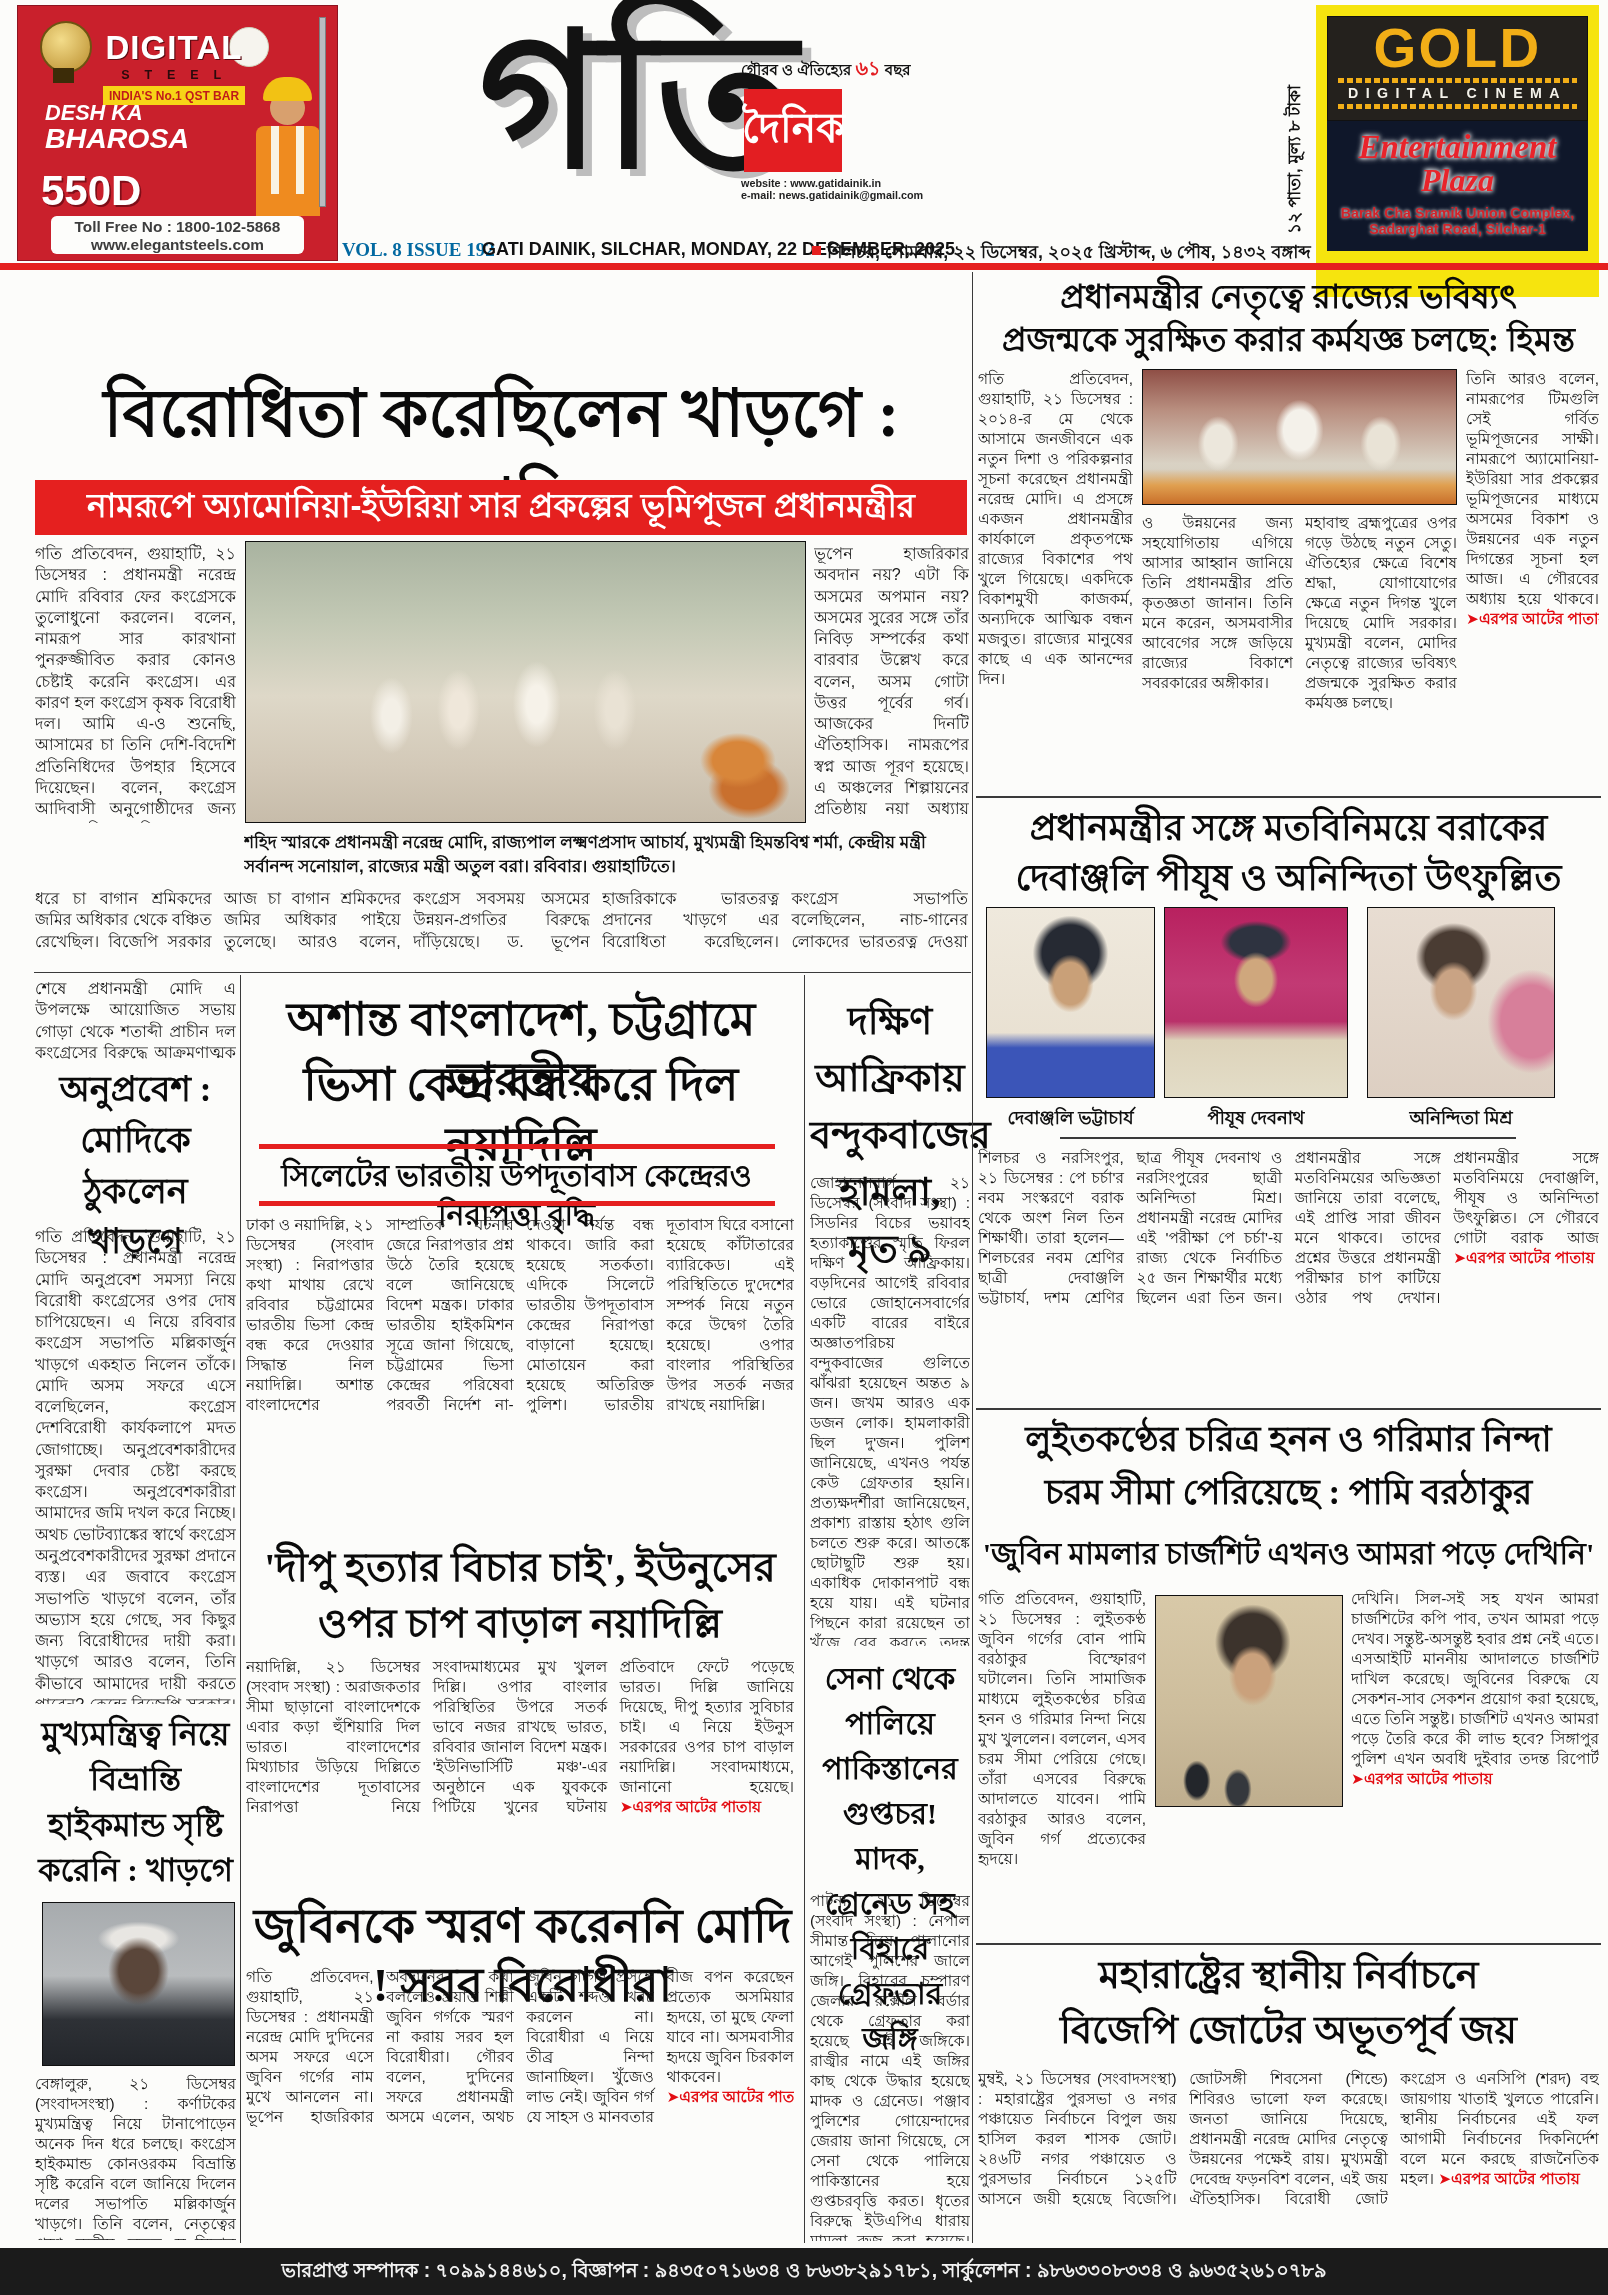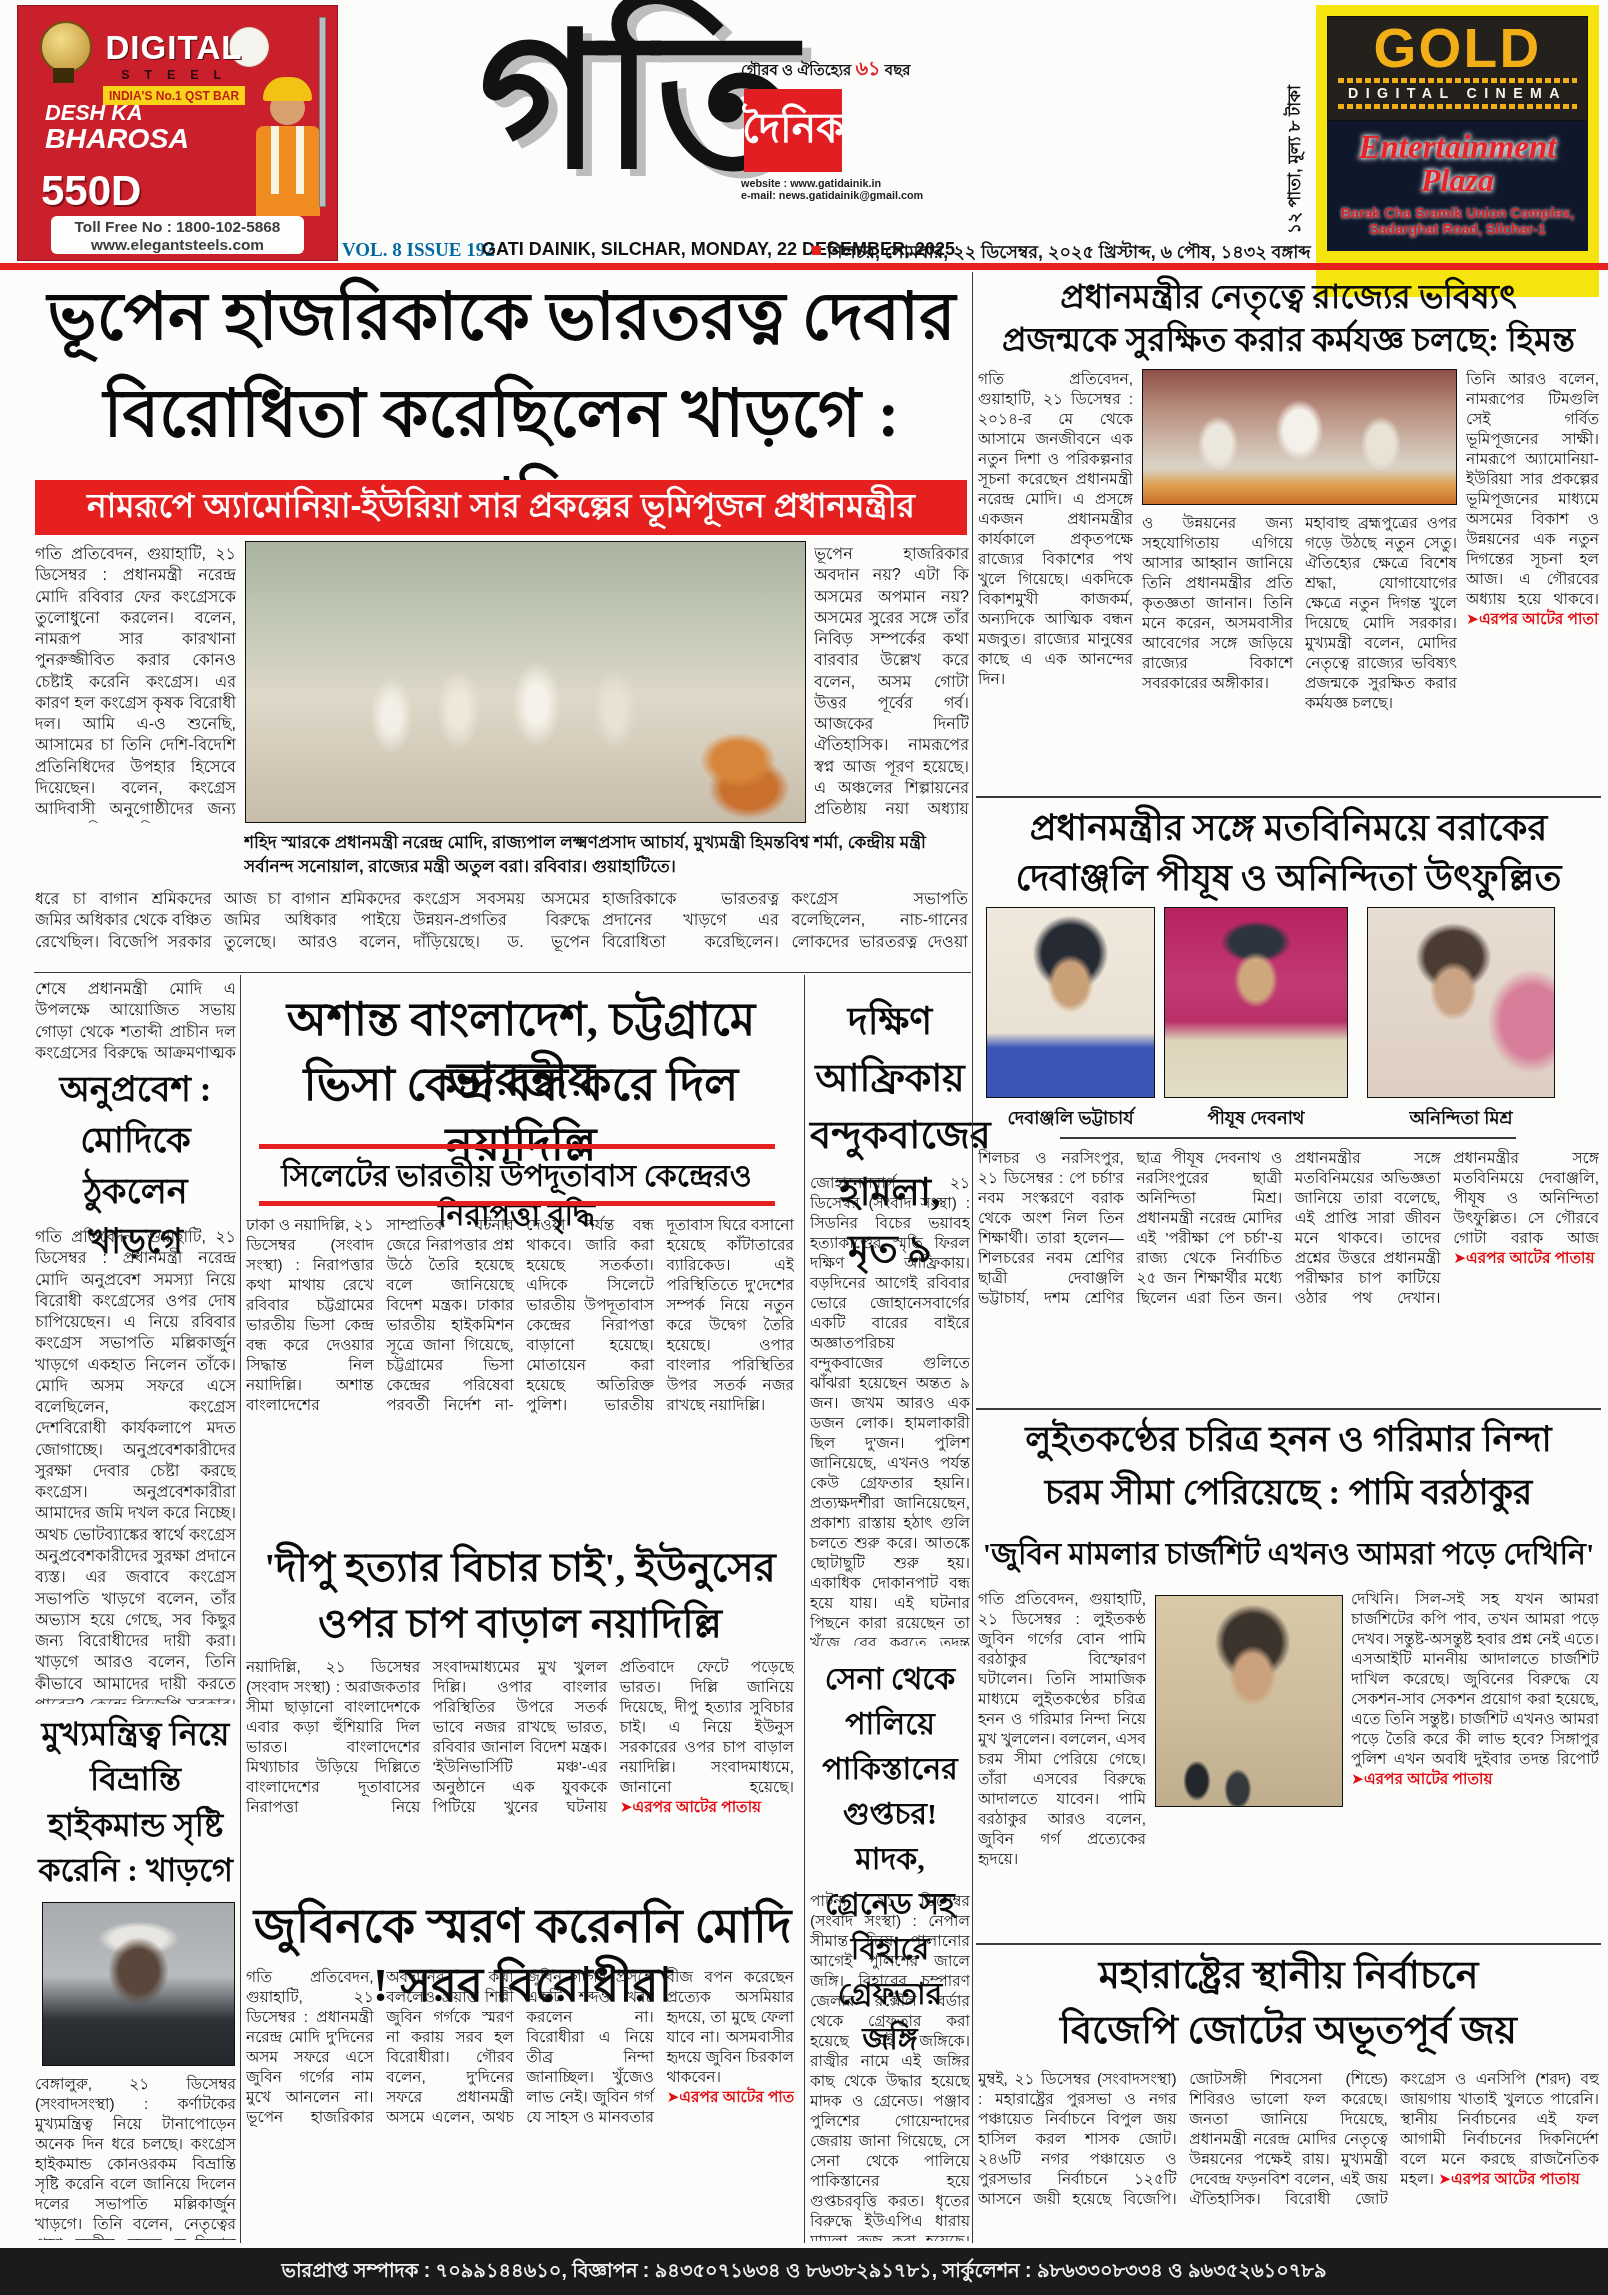--- a/index.html
+++ b/index.html
@@ -88,21 +88,20 @@
       <div style="font-size:14.2px;font-weight:bold;color:#d2232a;text-shadow:0 0 3.4px #fff;">Sadarghat Road, Silchar-1</div>
     </div>
   </div>
 
   <div class="abs" style="left:342px;top:239px;font-family:'Liberation Serif','DejaVu Serif',serif;font-weight:bold;font-size:19px;color:#0369a1;white-space:nowrap;">VOL. 8   ISSUE 192</div>
   <div class="abs" style="left:482px;top:239px;font-weight:bold;font-size:18px;color:#111;white-space:nowrap;">GATI DAINIK, SILCHAR, MONDAY, 22 DECEMBER, 2025</div>
   <div class="abs" style="left:812px;top:246px;width:9px;height:9px;background:#e5201f;"></div>
   <div class="abs" style="left:827px;top:239px;font-weight:bold;font-size:17.7px;color:#111;white-space:nowrap;">শিলচর, সোমবার, ২২ ডিসেম্বর, ২০২৫ খ্রিস্টাব্দ, ৬ পৌষ, ১৪৩২ বঙ্গাব্দ</div>
   <div class="abs redrule" style="left:0;top:263px;width:1608px;height:7.4px;"></div>
 
-  <div class="abs headline" style="left:34px;top:272px;width:935px;font-size:66px;line-height:1.35;">ভূপেন হাজরিকাকে ভারতরত্ন দেবার</div>
   <div class="abs headline" style="left:34px;top:369px;width:935px;font-size:66px;line-height:1.35;">বিরোধিতা করেছিলেন খাড়গে : মোদি</div>
   <div class="abs" style="left:35px;top:480px;width:932px;height:55px;background:#e5201f;display:flex;align-items:center;justify-content:center;">
     <span style="color:#fff;font-size:33px;font-weight:bold;white-space:nowrap;">নামরূপে অ্যামোনিয়া-ইউরিয়া সার প্রকল্পের ভূমিপূজন প্রধানমন্ত্রীর</span>
   </div>
 
   <div class="abs bodytxt" style="left:35px;top:543px;width:201px;height:280px;">গতি প্রতিবেদন, গুয়াহাটি, ২১ ডিসেম্বর : প্রধানমন্ত্রী নরেন্দ্র মোদি রবিবার ফের কংগ্রেসকে তুলোধুনো করলেন। বলেন, নামরূপ সার কারখানা পুনরুজ্জীবিত করার কোনও চেষ্টাই করেনি কংগ্রেস। এর কারণ হল কংগ্রেস কৃষক বিরোধী দল। আমি এ-ও শুনেছি, আসামের চা তিনি দেশি-বিদেশি প্রতিনিধিদের উপহার হিসেবে দিয়েছেন। বলেন, কংগ্রেস আদিবাসী অনুগোষ্ঠীদের জন্য আসনগুলি সংরক্ষিত হোক তা নিয়ে কখনও চিন্তা করে না। বিরোধীরা ভোটের রাজনীতি করে। এ থেকে অসমকে রক্ষা করতে হবে।</div>
 
   <div class="abs photo" style="left:245px;top:541px;width:561px;height:282px;
               background:
                 radial-gradient(51px 91px at 26% 62%,#f3efe6 0 18%,rgba(0,0,0,0) 42%),

